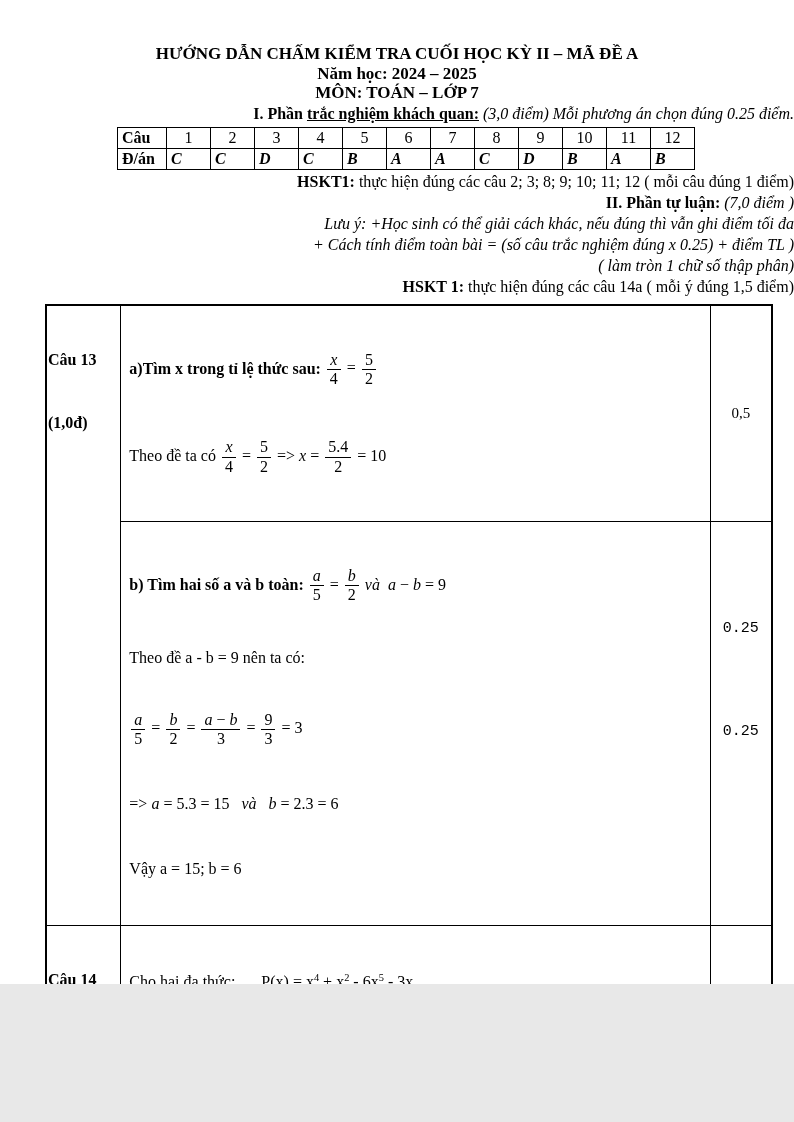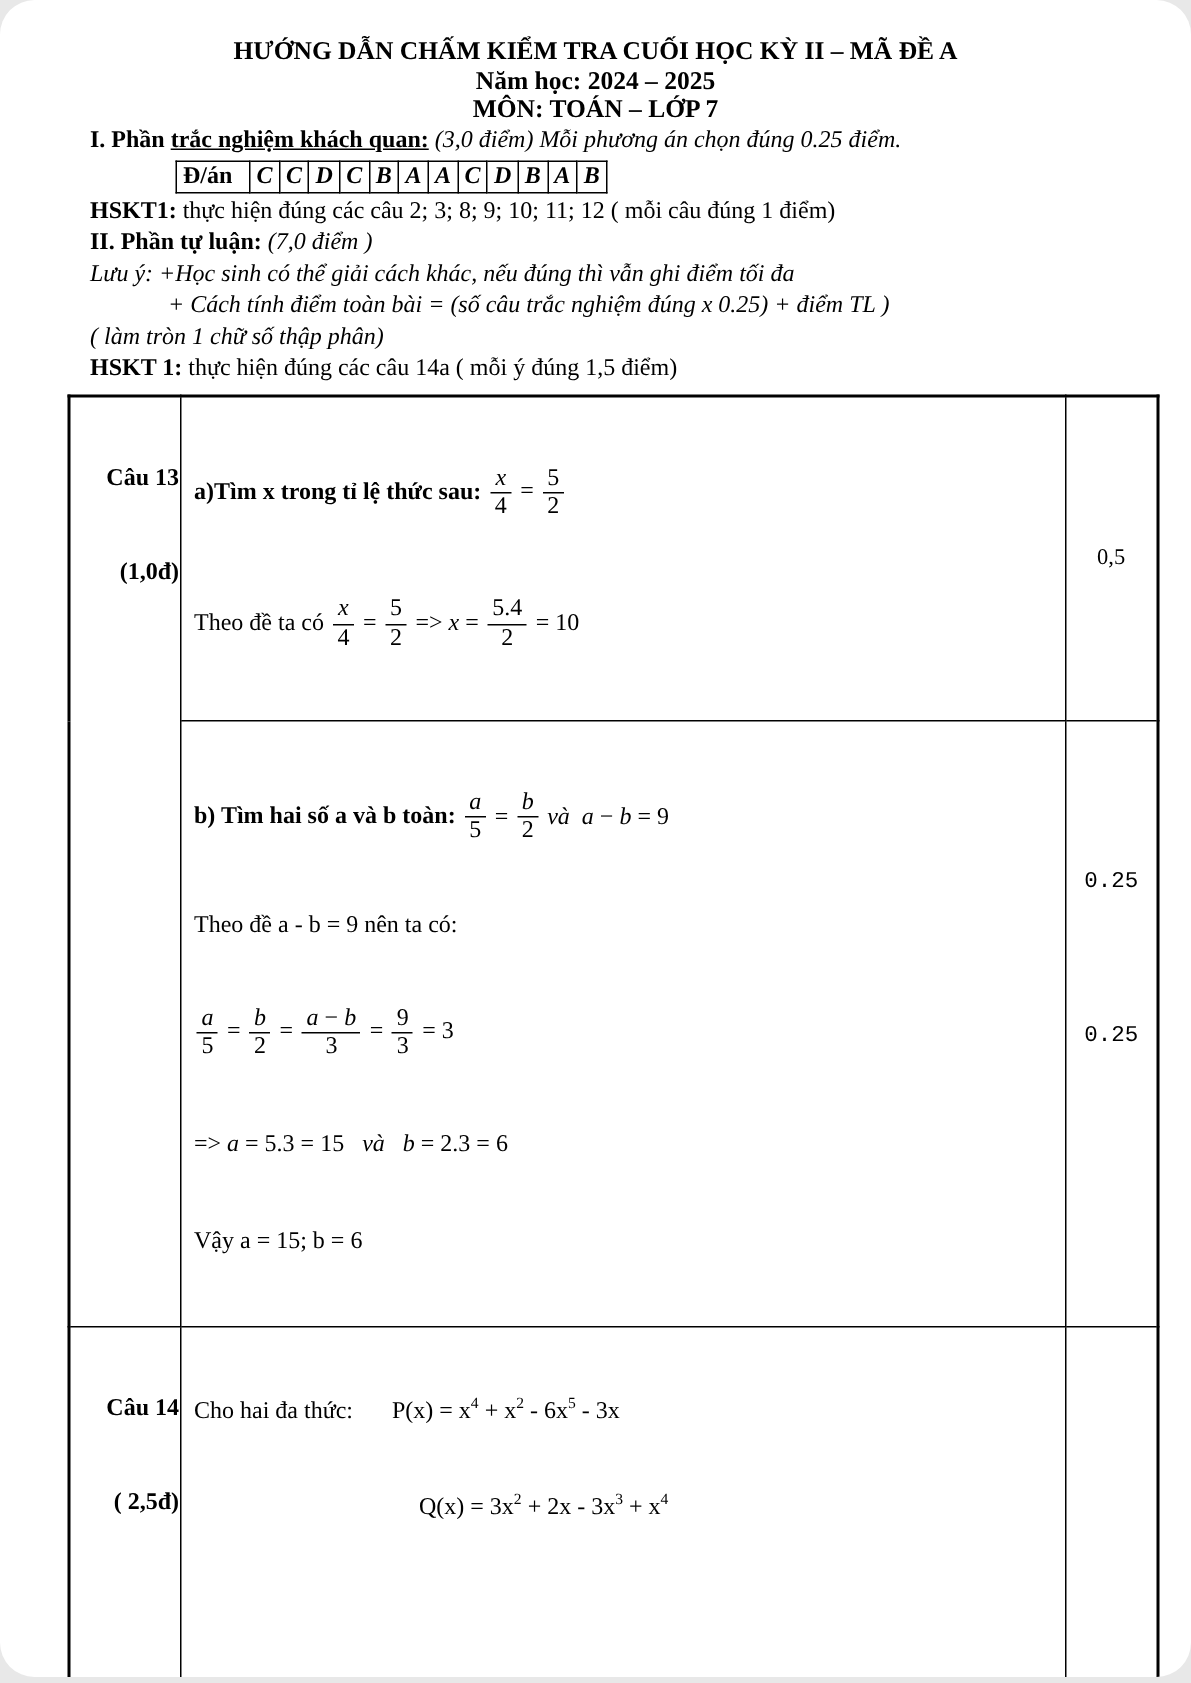--- a/index.html
+++ b/index.html
@@ -1,36 +1,35 @@
 <!DOCTYPE html>
 <html><head>
 <meta charset="utf-8">
 <style>
   html,body{margin:0;padding:0;background:#e8e8e8;}
   .page{
-    position:relative;width:794px;height:1118px;margin:0 auto;background:#ffffff;
-    box-sizing:border-box;padding-top:24px;
+    position:relative;width:794px;height:984px;margin:0 auto;background:#ffffff;
+    box-sizing:border-box;padding-top:44px;
     font-family:"Liberation Serif","DejaVu Serif",serif;font-size:16px;color:#000;
     overflow:hidden;
-    border-radius:23px;
   }
   .tt{text-align:center;font-weight:bold;font-size:17px;line-height:19.5px;white-space:pre-wrap;}
-  .ln{margin:0 0 0 60px;line-height:21px;white-space:pre-wrap;}
+  .ln{margin:0 0 0 60px;line-height:21px;white-space:pre-wrap;text-align:right;}
   .ln i{white-space:pre-wrap;}
   .luuy2{margin-left:112px;}
   
   table.mc{border-collapse:collapse;margin:3px 0 1px 117px;table-layout:fixed;}
   table.mc td{border:1px solid #000;height:20px;padding:0 4px;text-align:center;font-size:16px;line-height:20px;overflow:hidden;}
   table.mc td.hd{text-align:left;font-weight:bold;width:40px;}
   table.mc td.num{width:35px;}
   table.mc td.ans{text-align:left;font-weight:bold;font-style:italic;}
   
   table.main{border-collapse:collapse;margin:7px 0 0 45px;width:728px;border:2px solid #000;}
   table.main td{border:1px solid #000;vertical-align:top;}
-  td.lbl{text-align:right;vertical-align:middle;font-weight:bold;line-height:21px;white-space:pre-wrap;}
+  td.lbl{text-align:left;vertical-align:middle;font-weight:bold;line-height:21px;white-space:pre-wrap;}
   td.ct{padding:3px 6px 3px 8px;line-height:21px;white-space:pre-wrap;}
   td.pt{text-align:center;font-size:15px;white-space:pre-wrap;}
   td.pt.mid{vertical-align:middle;}
   td.pt.top{vertical-align:top;padding-top:2px;font-family:Liberation Mono, monospace;}
   .mline{white-space:pre-wrap;}
   .tline{white-space:pre-wrap;line-height:22px;}
   .gap{height:16px;}
   
   .math{white-space:pre-wrap;}
   .math i{font-family:"Liberation Serif","DejaVu Serif",serif;}
@@ -45,20 +44,35 @@
 <div class="page">
 
   <div class="tt">HƯỚNG DẪN CHẤM KIỂM TRA CUỐI HỌC KỲ II – MÃ ĐỀ A</div>
   <div class="tt">Năm học: 2024 – 2025</div>
   <div class="tt">MÔN: TOÁN – LỚP 7</div>
 
   <div class="ln"><b>I. Phần </b><b><u>trắc nghiệm khách quan:</u></b><i> (3,0 điểm) Mỗi phương án chọn đúng 0.25 điểm.</i></div>
 
   <table class="mc">
     <tbody>
+    <tr>
+      <td class="hd">Câu</td>
+      <td class="num">1</td>
+      <td class="num">2</td>
+      <td class="num">3</td>
+      <td class="num">4</td>
+      <td class="num">5</td>
+      <td class="num">6</td>
+      <td class="num">7</td>
+      <td class="num">8</td>
+      <td class="num">9</td>
+      <td class="num">10</td>
+      <td class="num">11</td>
+      <td class="num">12</td>
+    </tr>
     <tr>
       <td class="hd">Đ/án</td>
       <td class="ans">C</td>
       <td class="ans">C</td>
       <td class="ans">D</td>
       <td class="ans">C</td>
       <td class="ans">B</td>
       <td class="ans">A</td>
       <td class="ans">A</td>
       <td class="ans">C</td>

